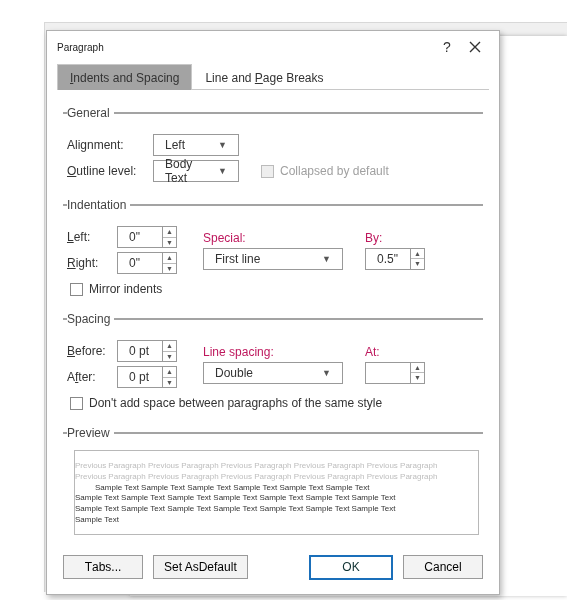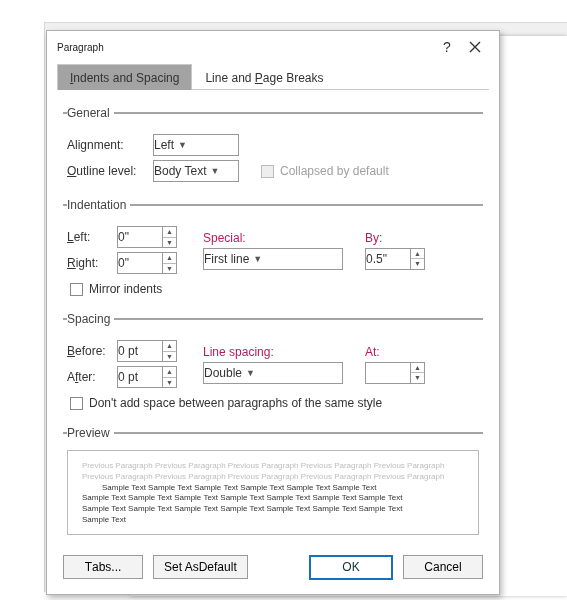--- a/index.html
+++ b/index.html
@@ -23,35 +23,35 @@
   .tab.active { border-color: #c8c8c8; background: #a3a3a3; }
   .tab .ul { text-decoration: underline; }
 
   .body { padding: 8px 16px 10px 16px; font-size: 12px; color: #333; }
   fieldset { border: none; border-top: 2px solid #a3a3a3; margin: 8px 0 6px 0; padding: 10px 4px 4px 4px; position: relative; }
   fieldset > legend { font-size: 12px; color: #444; padding: 0 4px 0 0; }
 
   .row { display: flex; align-items: center; gap: 6px; margin: 4px 0; }
   .lbl { width: 80px; font-size: 12px; color: #333; }
   .lbl .ul, label .ul { text-decoration: underline; }
-  .combo, .txt { height: 22px; border: 1px solid #999; background: #fff; font-size: 12px; padding: 0 0; display:flex; align-items:center; }
+  .combo, .txt { height: 22px; border: 1px solid #999; background: #fff; font-size: 12px; padding: 0 11px; display:flex; align-items:center; justify-content:space-between; }
   .combo { width: 86px; }
   .combo.wide { width: 140px; }
   .combo .arr { font-size: 9px; color: #555; margin-left:4px;}
   .spinwrap { display:flex; }
   .spin { height:22px; width:14px; border:1px solid #999; border-left:none; display:flex; flex-direction:column; }
   .spin div { flex:1; display:flex; align-items:center; justify-content:center; font-size:7px; color:#555; border-bottom:1px solid #bbb; }
   .spin div:last-child{border-bottom:none;}
   .txt { width: 46px; }
   .chkrow { display:flex; align-items:flex-end; gap:6px; margin:4px 3px; font-size:12px; }
   .chk { width:13px; height:13px; border:1px solid #888; background:#fff; }
   .chk.dis { background:#eee; border-color:#bbb; }
   .collapsed { color:#a0a0a0; }
 
-  .preview { border:1px solid #b8b8b8; padding:10px 14px 8px 14px; font-size:8px; color:#bdbdbd; line-height:1.35; }
+  .preview { border:1px solid #b8b8b8; padding:10px 14px 8px 0; font-size:8px; color:#bdbdbd; line-height:1.35;margin-left:7px; }
   .preview .cur { color:#333; }
 
   .btnrow { display:flex; gap:10px; padding:0 16px 14px 16px; align-items:center; }
   .btnrow .gap { flex:1; }
   .btn { height:24px; min-width:80px; border:1px solid #9a9a9a; background:#f3f3f3; font-size:12px; display:flex; align-items:center; justify-content:center; padding:0 10px; }
   .btn.primary { border:2px solid #1a6fba; background:#fff; color:#133; min-width:84px; height:25px; }
   .col3 { display:grid; grid-template-columns: 1fr 1fr 1fr; gap:8px 22px; align-items:center; }
   .sublbl { font-size:12px; color:#be185d; margin-bottom:3px; }
 </style>
 </head>

